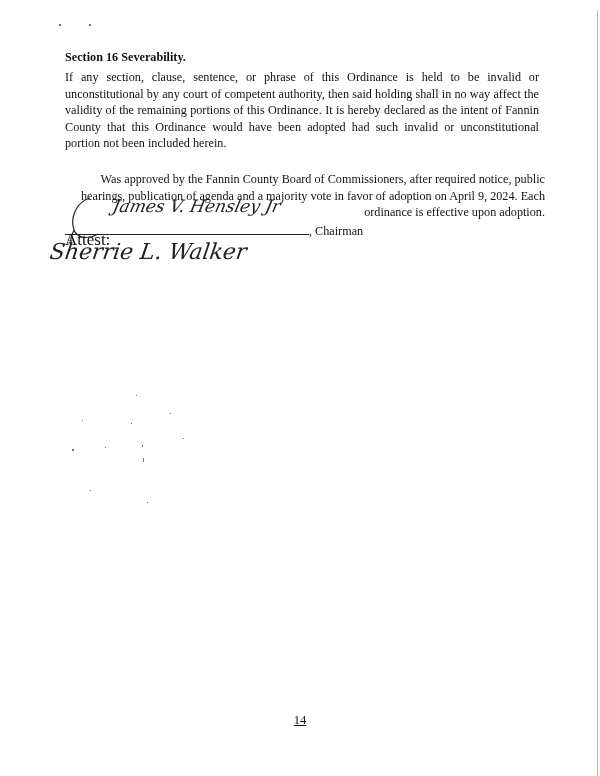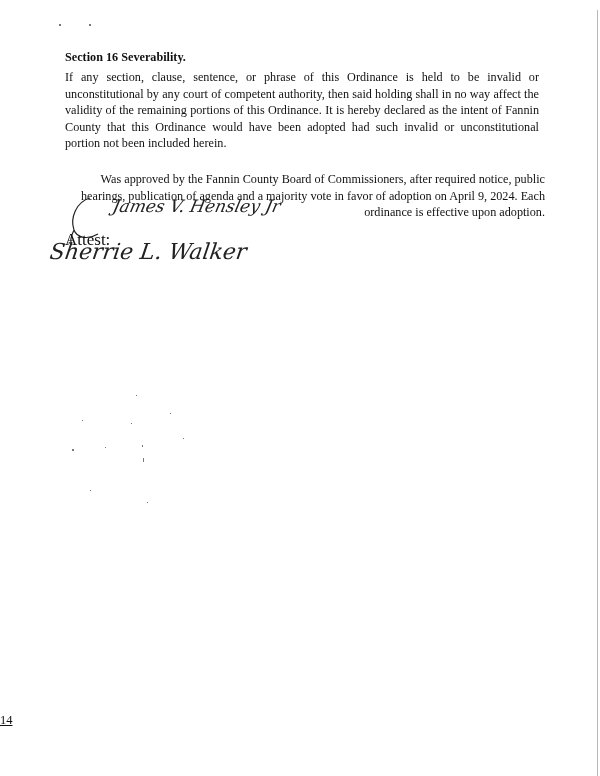--- a/index.html
+++ b/index.html
@@ -90,20 +90,21 @@
     .sig-loop {
       position: absolute;
       left: 68px; top: 196px;
       width: 36px; height: 50px;
       pointer-events: none;
     }
     .page-number {
       position: absolute;
       left: 0; width: 600px;
       top: 713px;
+      text-align: center;
       font-size: 12.5px;
       text-decoration: underline;
     }
   </style>
 </head>
 <body>
 
 <div class="page">
   <div class="edge-line"></div>
 
@@ -126,20 +127,24 @@
   <div class="paragraph para-1">If any section, clause, sentence, or phrase of this Ordinance is held to be invalid or unconstitutional by any court of competent authority, then said holding shall in no way affect the validity of the remaining portions of this Ordinance. It is hereby declared as the intent of Fannin County that this Ordinance would have been adopted had such invalid or unconstitutional portion not been included herein.</div>
 
   <div class="paragraph para-2">Was approved by the Fannin County Board of Commissioners, after required notice, public hearings, publication of agenda and a majority vote in favor of adoption on April 9, 2024.  Each ordinance is effective upon adoption.</div>
 
   <svg class="sig-loop" viewBox="0 0 36 50">
     <path d="M22 2 C8 6, 2 22, 6 34 C9 42, 20 44, 30 38 M6 34 C3 40, 2 46, 4 49" fill="none" stroke="#222" stroke-width="1.2"></path>
   </svg>
 
   <div class="signature sig-script-chair">James V. Hensley Jr</div>
 
+  <div class="sig-row sig-chair">
+    <div class="sig-line"></div>
+    <span class="sig-caption">, Chairman</span>
+  </div>
 
   <div class="attest">Attest:</div>
 
   <div class="signature sig-script-clerk">Sherrie L. Walker</div>
 
 
   <div class="page-number">14</div>
 </div>
 
 </body></html>

